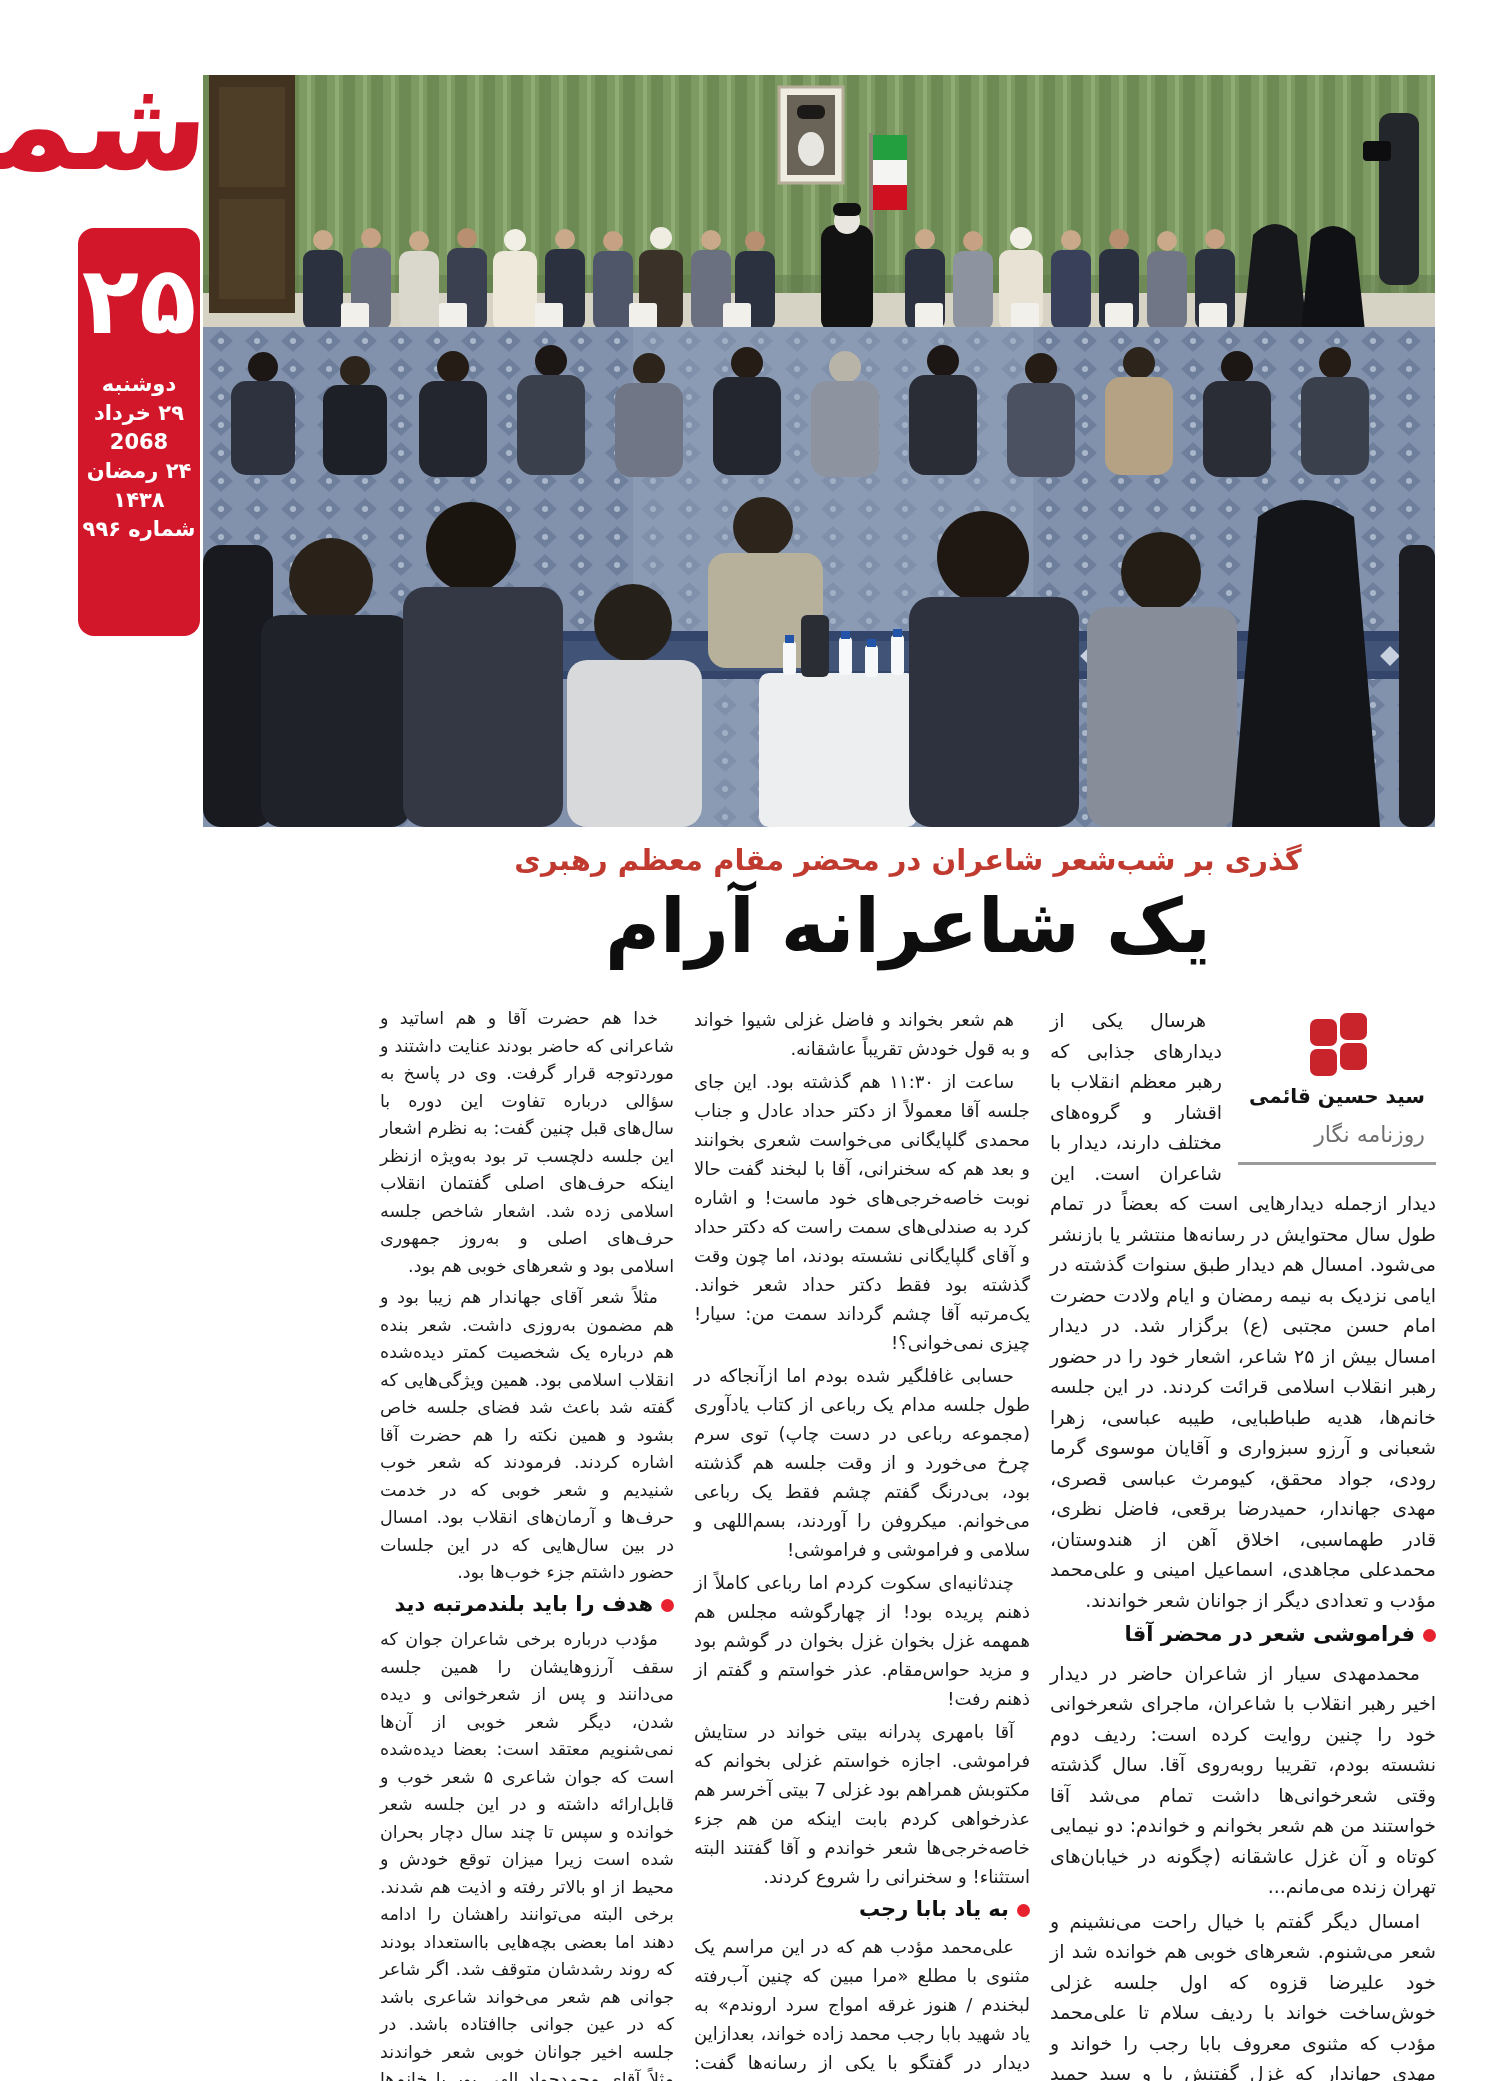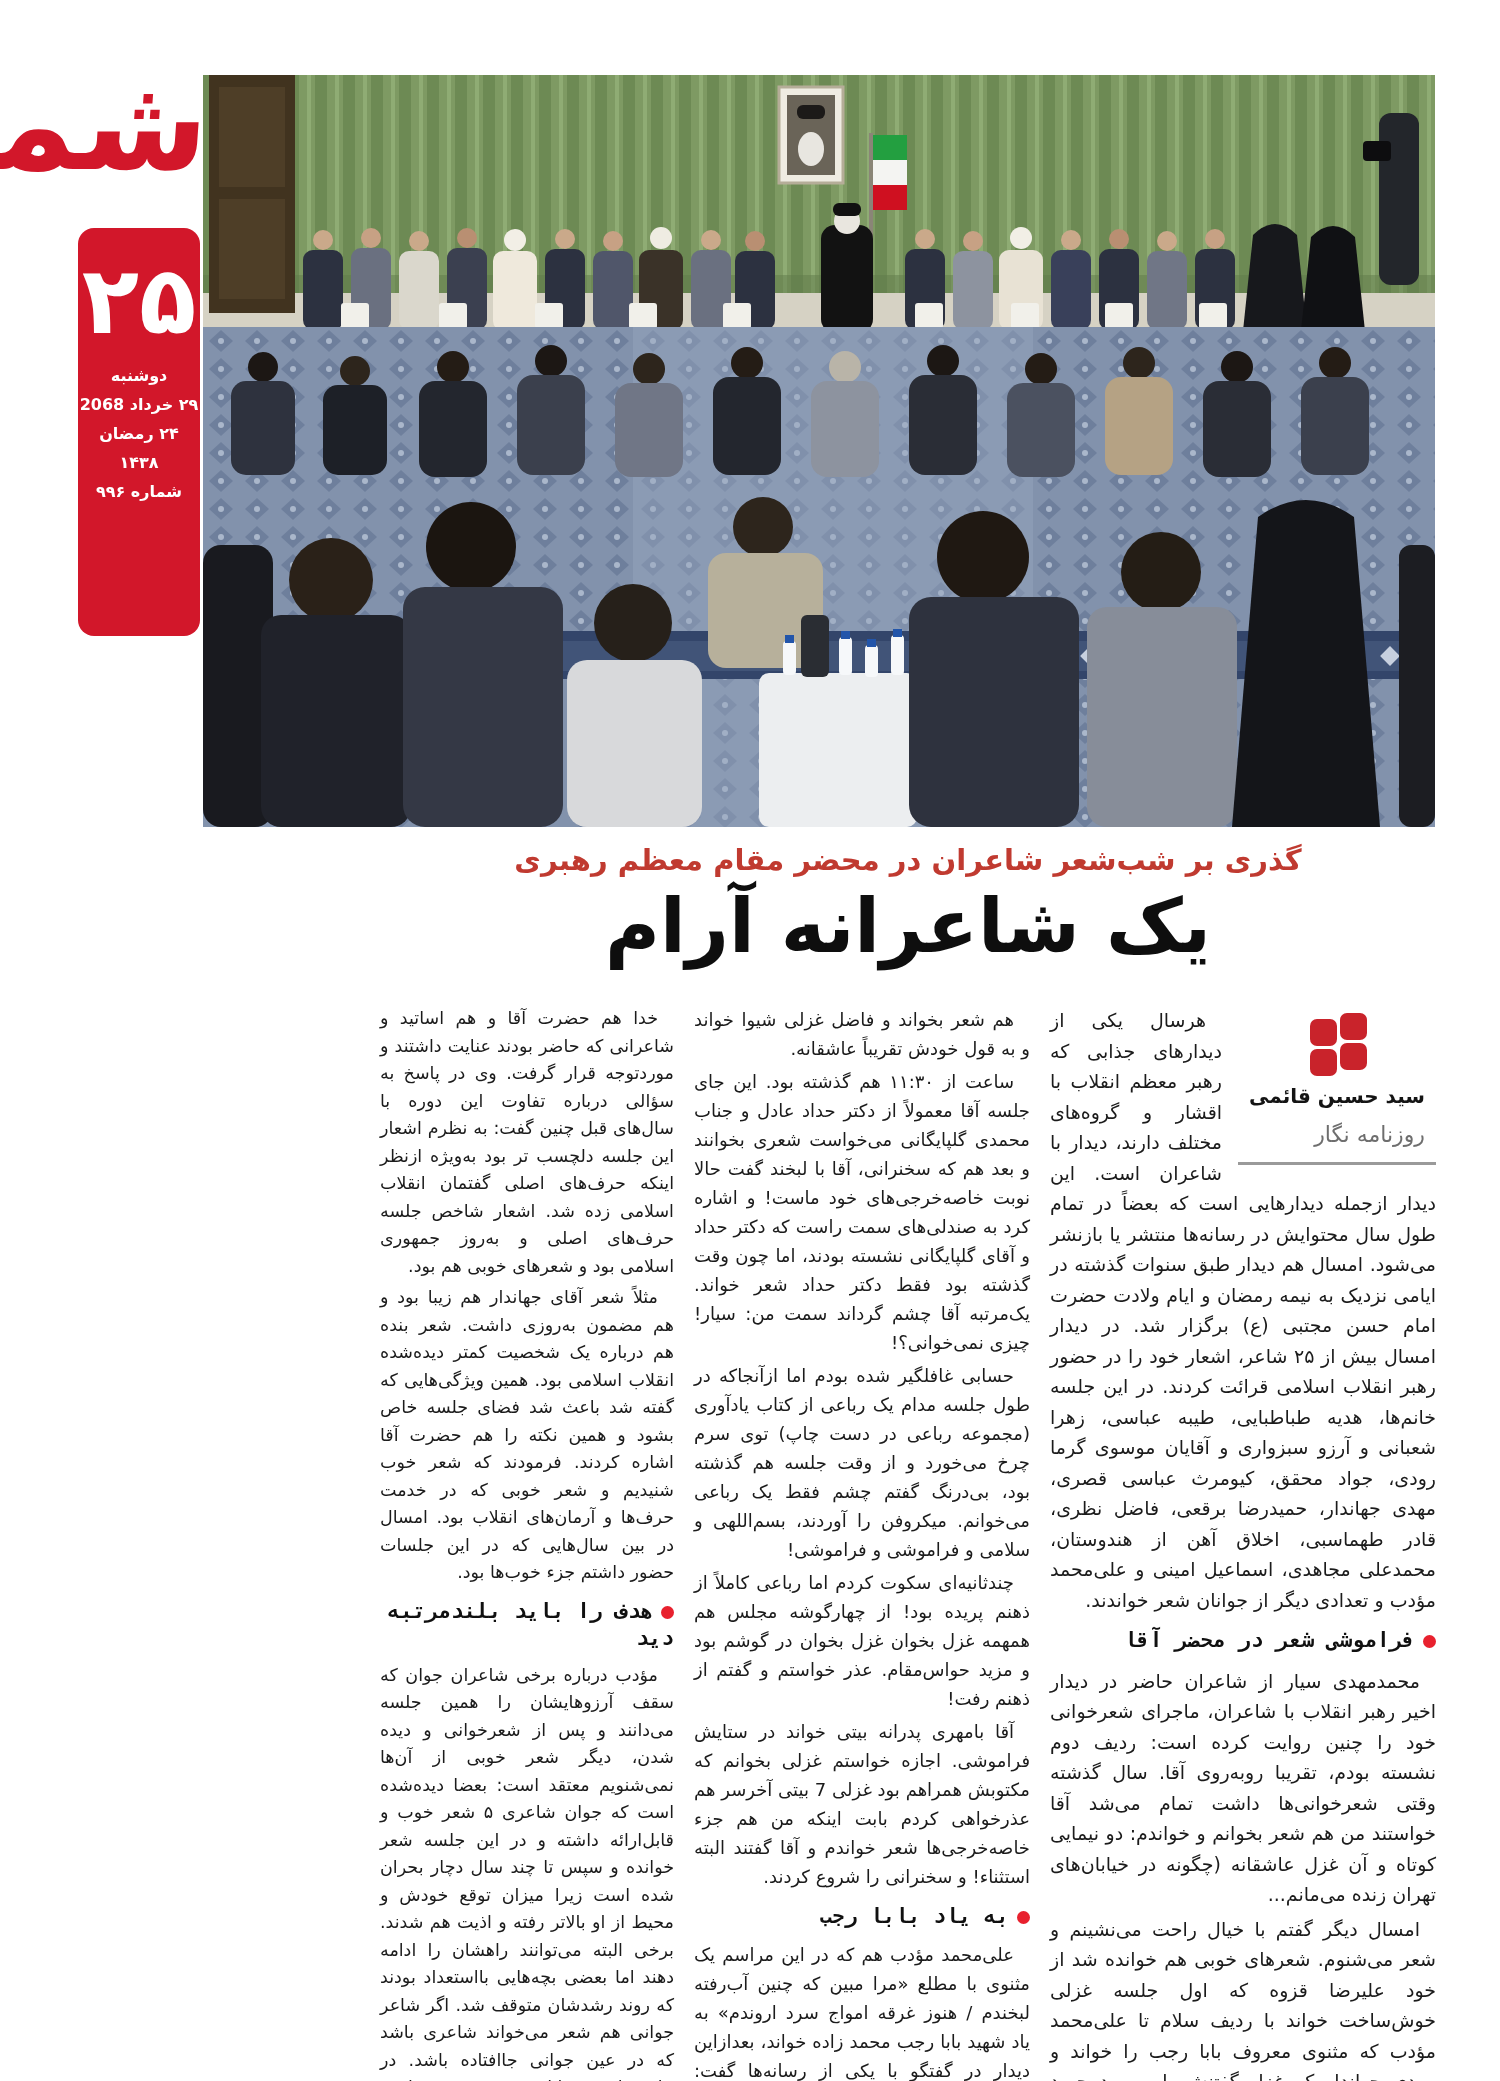--- a/index.html
+++ b/index.html
@@ -12,21 +12,21 @@
   .masthead{
     position:absolute; left:58px; top:40px; width:150px; height:200px;
     color:#d2172a; font-size:128px; font-weight:bold; line-height:170px;
     text-align:center; transform:skewX(-4deg); overflow:visible;
   }
   .issue-box{
     position:absolute; left:78px; top:228px; width:122px; height:408px;
     background:#d2172a; border-radius:16px; color:#ffffff; text-align:center;
   }
   .issue-box .num{font-size:94px; font-weight:bold; line-height:1.25; padding-top:14px;}
-  .issue-box .dates{margin-top:1px; font-size:16px; font-weight:bold; line-height:29px;}
+  .issue-box .dates{margin-top:10px; font-size:21px; font-weight:bold; line-height:29px;}
   
   .photo{
     position:absolute; left:203px; top:75px; width:1232px; height:752px;
     background:#cfd3d8; overflow:hidden;
   }
   .photo svg{display:block;}
   
   .kicker{
     position:absolute; left:380px; top:843px; width:1056px;
     text-align:center; font-size:29px; font-weight:bold; color:#c03a30;
@@ -41,21 +41,21 @@
     position:absolute; left:380px; top:1005px; width:1056px; height:1076px;
     display:flex; gap:20px; align-items:flex-start; direction:rtl;
   }
   .col{text-align:justify;}
   .col1{width:386px; font-size:19px;   line-height:30.5px;}
   .col2{width:336px; font-size:18px;   line-height:29px;}
   .col3{width:294px; font-size:17.5px; line-height:27.5px;}
   .col p{margin:0 0 4px; text-indent:16px;}
   .subhead{
     font-size:21px; font-weight:bold; color:#101010;
-    margin:12px 0 8px; text-indent:0; text-align:right;font-family:Liberation Mono, monospace;
+    margin:4px 0 8px; text-indent:0; text-align:right;
   }
   .subhead .dot{
     display:inline-block; width:13px; height:13px; border-radius:50%;
     background:#e8212e; margin-left:8px; vertical-align:-1px;
   }
   
   .author-block{
     float:right; width:198px; margin:2px 0 22px 16px; padding-bottom:12px;
     border-bottom:3px solid #9a9a9a;
     display:flex; flex-direction:column; align-items:center; gap:10px; direction:rtl;

